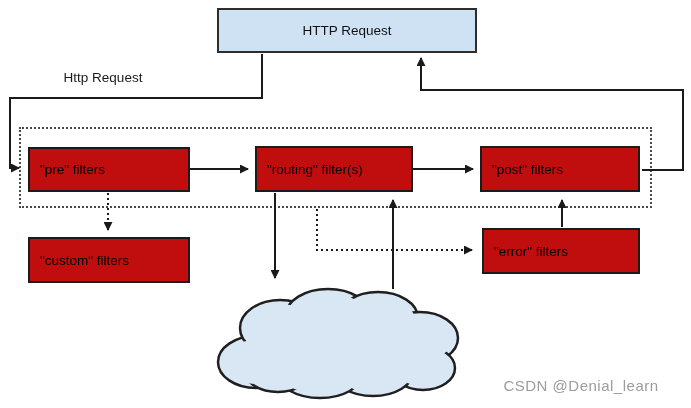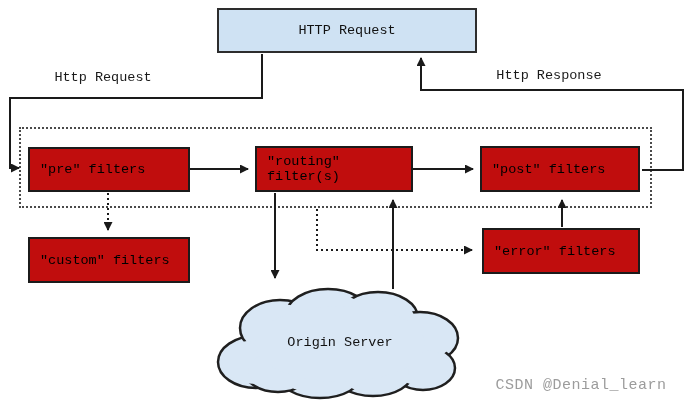--- a/index.html
+++ b/index.html
@@ -1,18 +1,18 @@
 <!DOCTYPE html>
 <html><head>
 <meta charset="utf-8">
 <style>
   html,body{margin:0;padding:0;background:#ffffff;}
   .stage{
     position:relative;width:691px;height:408px;background:#ffffff;
-    font-family:Liberation Mono, monospace;overflow:hidden;
+    font-family:Liberation Sans, sans-serif;overflow:hidden;
   }
   .overlay{position:absolute;left:0;top:0;width:691px;height:408px;pointer-events:none;}
   .box{position:absolute;box-sizing:border-box;display:flex;align-items:center;}
   .blue-box{
     background:#cfe2f3;border:2px solid #2d2d2d;justify-content:center;
     font-size:13.5px;color:#111;
   }
   .red-box{
     background:#c00d0d;border:2px solid #1b1b1b;padding-left:10px;
     font-size:13.5px;color:#000;
@@ -58,21 +58,20 @@
       <path d="M108,193 L108,230" stroke-dasharray="2 3" marker-end="url(#ah)"></path>
       <path d="M317,209 L317,250 L472,250" stroke-dasharray="2 3" marker-end="url(#ah)"></path>
     </g>
   </svg>
 
   <div class="box blue-box" style="left:217px;top:8px;width:260px;height:45px;">
     <span>HTTP Request</span>
   </div>
 
   <div class="flow-label" style="left:43px;top:70px;width:120px;">Http Request</div>
-  <div class="flow-label" style="left:489px;top:68px;width:120px;">Http Response</div>
 
   <div class="box red-box" style="left:28px;top:147px;width:162px;height:45px;">
     <span>"pre" filters</span>
   </div>
   <div class="box red-box" style="left:255px;top:146px;width:158px;height:46px;">
     <span>"routing" filter(s)</span>
   </div>
   <div class="box red-box" style="left:480px;top:146px;width:160px;height:46px;">
     <span>"post" filters</span>
   </div>
@@ -103,17 +102,16 @@
         <ellipse cx="170" cy="38" rx="36" ry="22"></ellipse>
         <ellipse cx="212" cy="58" rx="34" ry="22"></ellipse>
         <ellipse cx="215" cy="88" rx="28" ry="18"></ellipse>
         <ellipse cx="165" cy="92" rx="36" ry="20"></ellipse>
         <ellipse cx="112" cy="94" rx="38" ry="20"></ellipse>
         <ellipse cx="70" cy="90" rx="30" ry="18"></ellipse>
         <ellipse cx="132" cy="64" rx="85" ry="38"></ellipse>
       </g>
     </svg>
   </div>
-  <div class="cloud-label">Origin Server</div>
 
   <div class="watermark">CSDN @Denial_learn</div>
 
 </div>
 
 </body></html>

